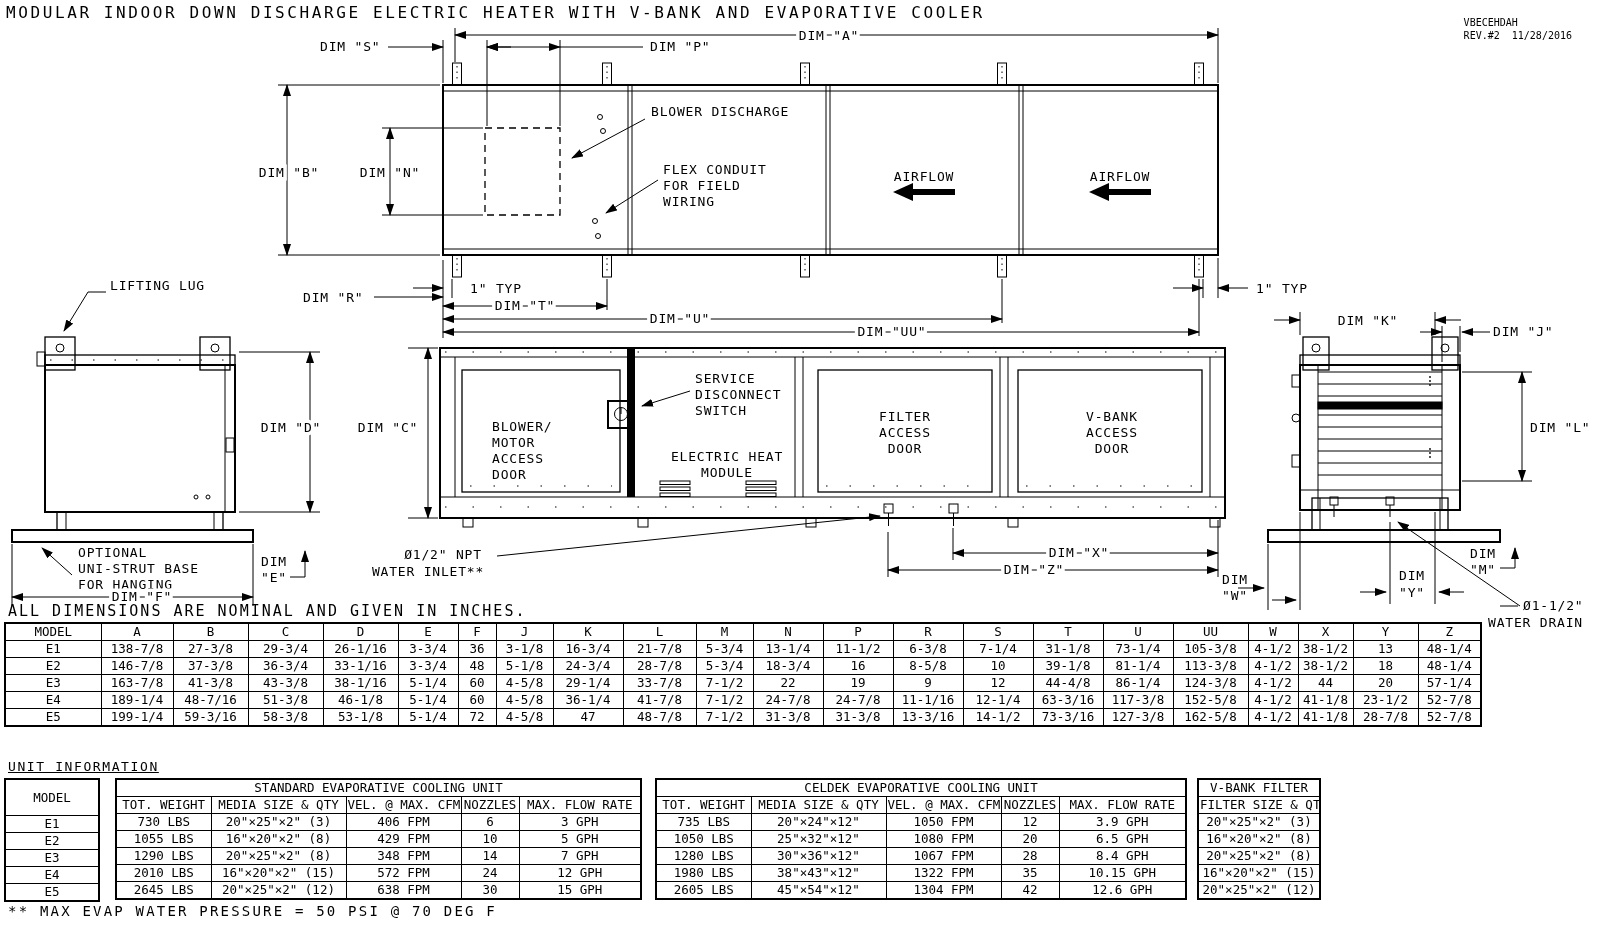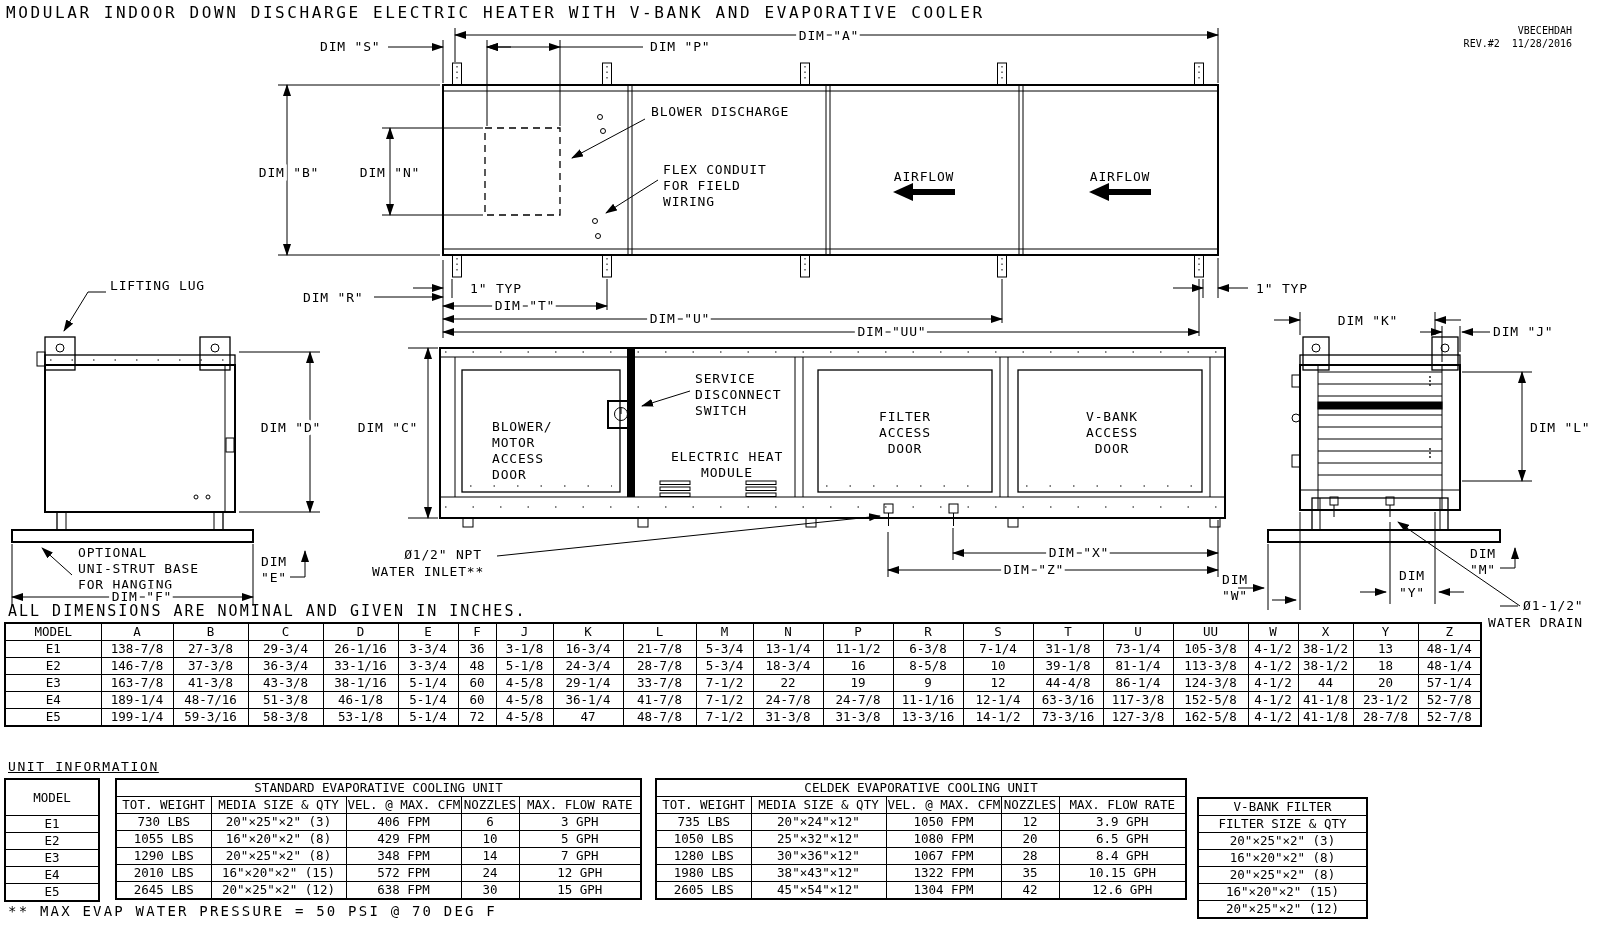--- a/index.html
+++ b/index.html
@@ -1,41 +1,41 @@
 <!DOCTYPE html>
 <html><head>
 <meta charset="utf-8">
 <style>
   html,body{margin:0;padding:0;background:#fff;}
   body{width:1600px;height:935px;position:relative;overflow:hidden;
        font-family:"DejaVu Sans Mono",monospace;color:#000;}
   .abs{position:absolute;white-space:nowrap;}
   #page-title{left:6px;top:3px;font-size:16px;letter-spacing:2.6px;}
-  #rev-block{right:28px;top:24px;font-size:10px;text-align:right;line-height:13px;}
+  #rev-block{right:28px;top:16px;font-size:10px;text-align:left;line-height:13px;}
   #dims-note{left:8px;top:602px;font-size:15px;letter-spacing:2px;}
   #unit-info-heading{left:8px;top:759px;font-size:13px;letter-spacing:1.6px;text-decoration:underline;}
   #footnote{left:8px;top:903px;font-size:14px;letter-spacing:2.2px;}
   svg{position:absolute;left:0;top:0;pointer-events:none;}
   .s{stroke:#000;stroke-width:1.3;fill:none;}
   .s2{stroke:#000;stroke-width:2;fill:none;}
   .d{stroke:#000;stroke-width:1;fill:none;}
   .blk{fill:#000;stroke:none;}
   .t{font-family:"DejaVu Sans Mono",monospace;font-size:13px;letter-spacing:0.8px;fill:#000;}
   .tm{text-anchor:middle;}
   .halo{paint-order:stroke;stroke:#fff;stroke-width:7px;}
   .tbl{position:absolute;border-collapse:collapse;background:#fff;table-layout:fixed;border:2px solid #000;}
   .tbl th,.tbl td{border:1px solid #000;font-weight:normal;font-size:12.5px;text-align:center;
       white-space:nowrap;overflow:hidden;padding:0 1px;height:16px;line-height:16px;
       font-family:"DejaVu Sans Mono",monospace;}
   #dim-table{left:4px;top:622px;width:1476px;}
   #model-table{left:4px;top:778px;width:96px;}
   #model-table th{height:35px;}
   #standard-table{left:115px;top:778px;width:525px;}
   #celdek-table{left:655px;top:778px;width:530px;border-radius:23px;}
-  #vbank-table{left:1197px;top:778px;width:171px;margin-top:19px;}
+  #vbank-table{left:1197px;top:778px;width:124px;}
 </style>
 </head>
 <body>
 
 <svg width="1600" height="645" viewBox="0 0 1600 645">
   <defs>
     <marker id="ar" markerWidth="12" markerHeight="8" refX="11" refY="4" orient="auto-start-reverse" markerUnits="userSpaceOnUse">
       <path d="M0,0L12,4L0,8z" fill="#000"></path>
     </marker>
   </defs>

